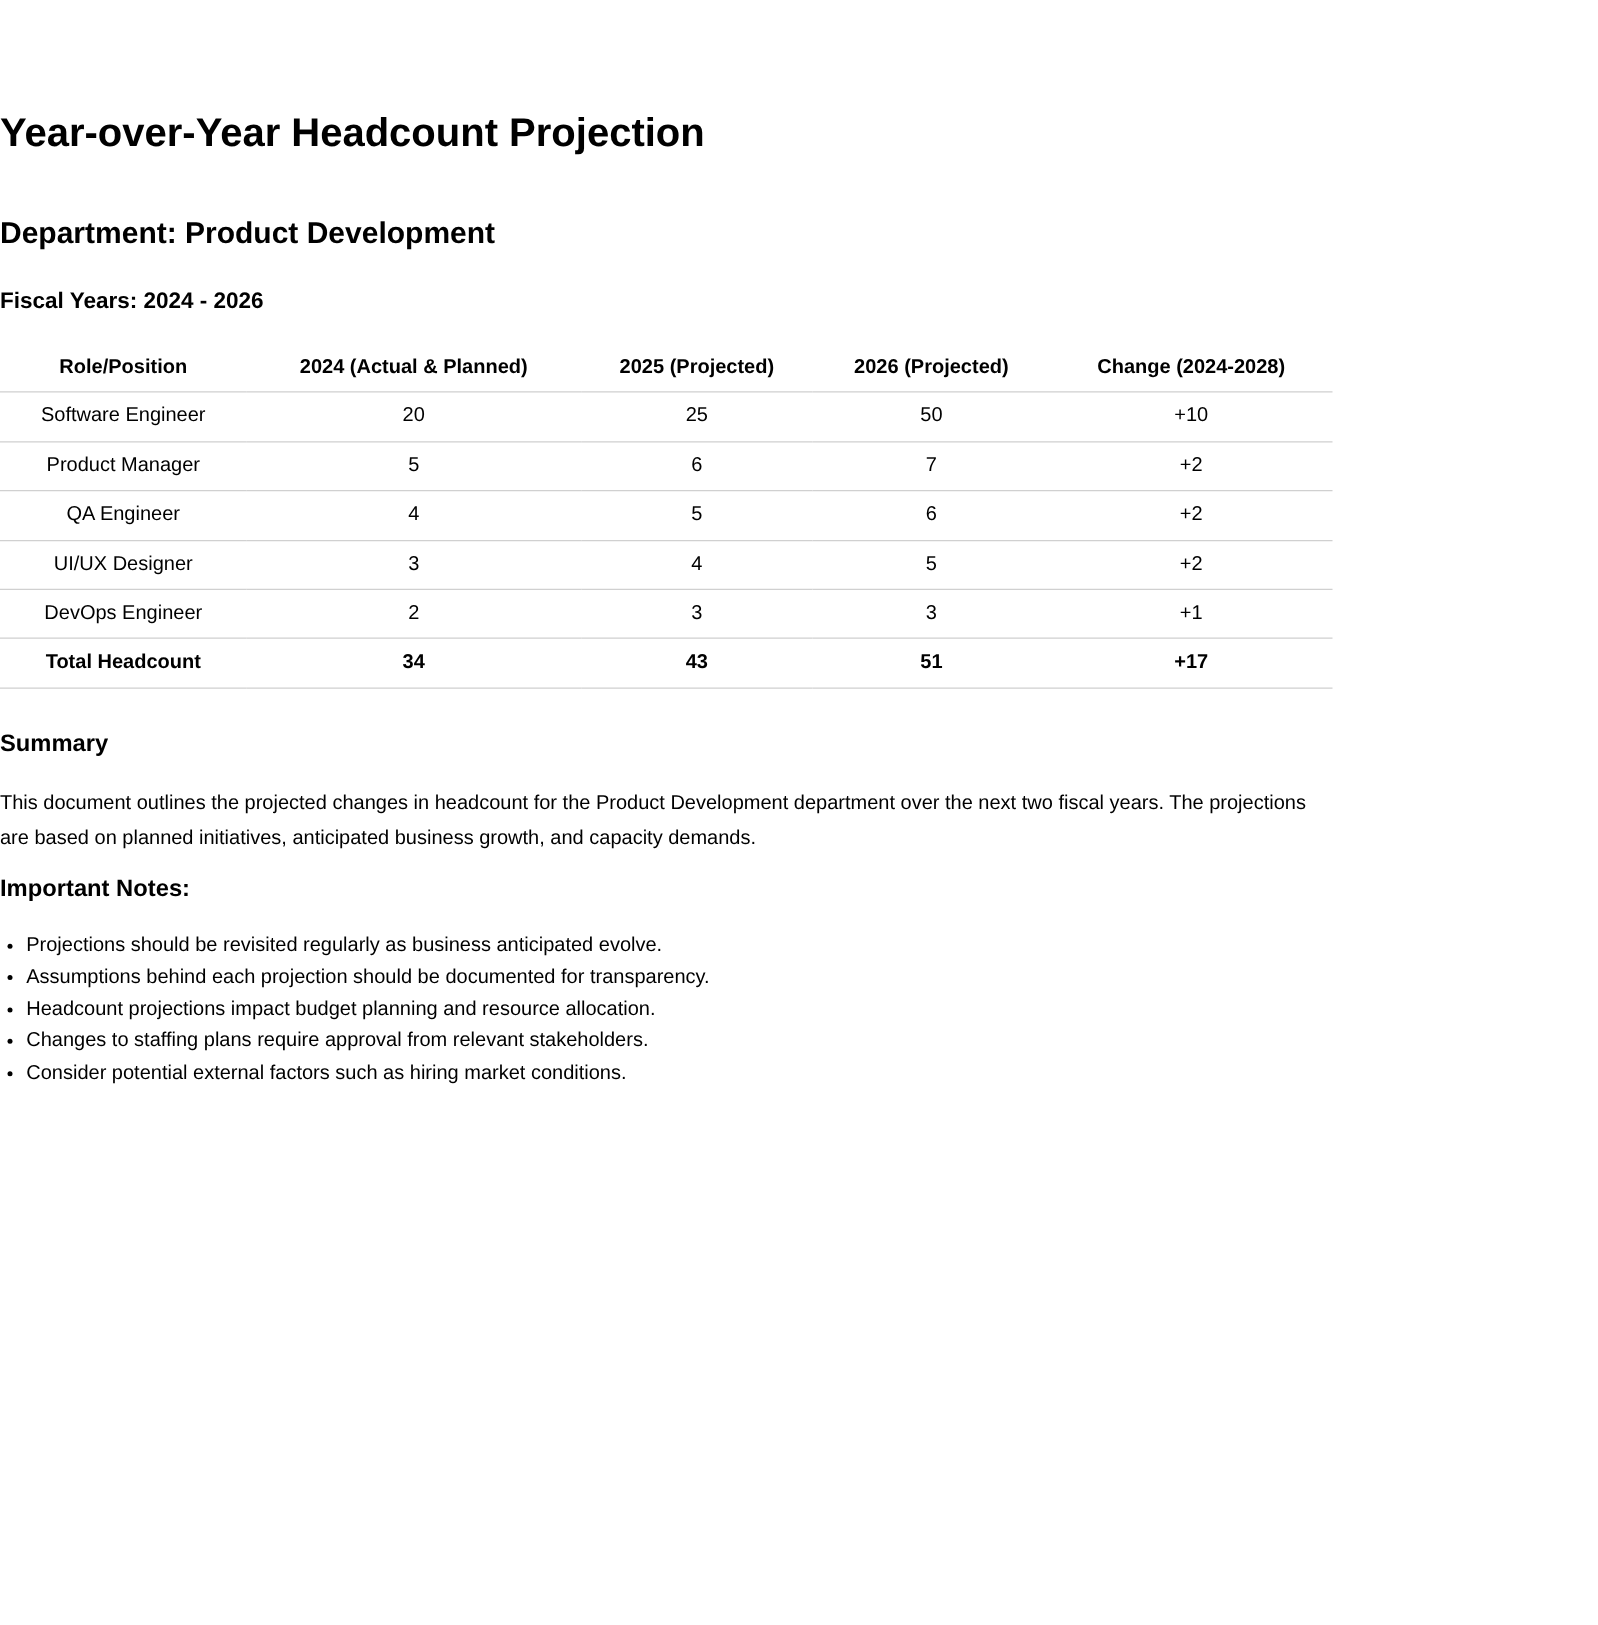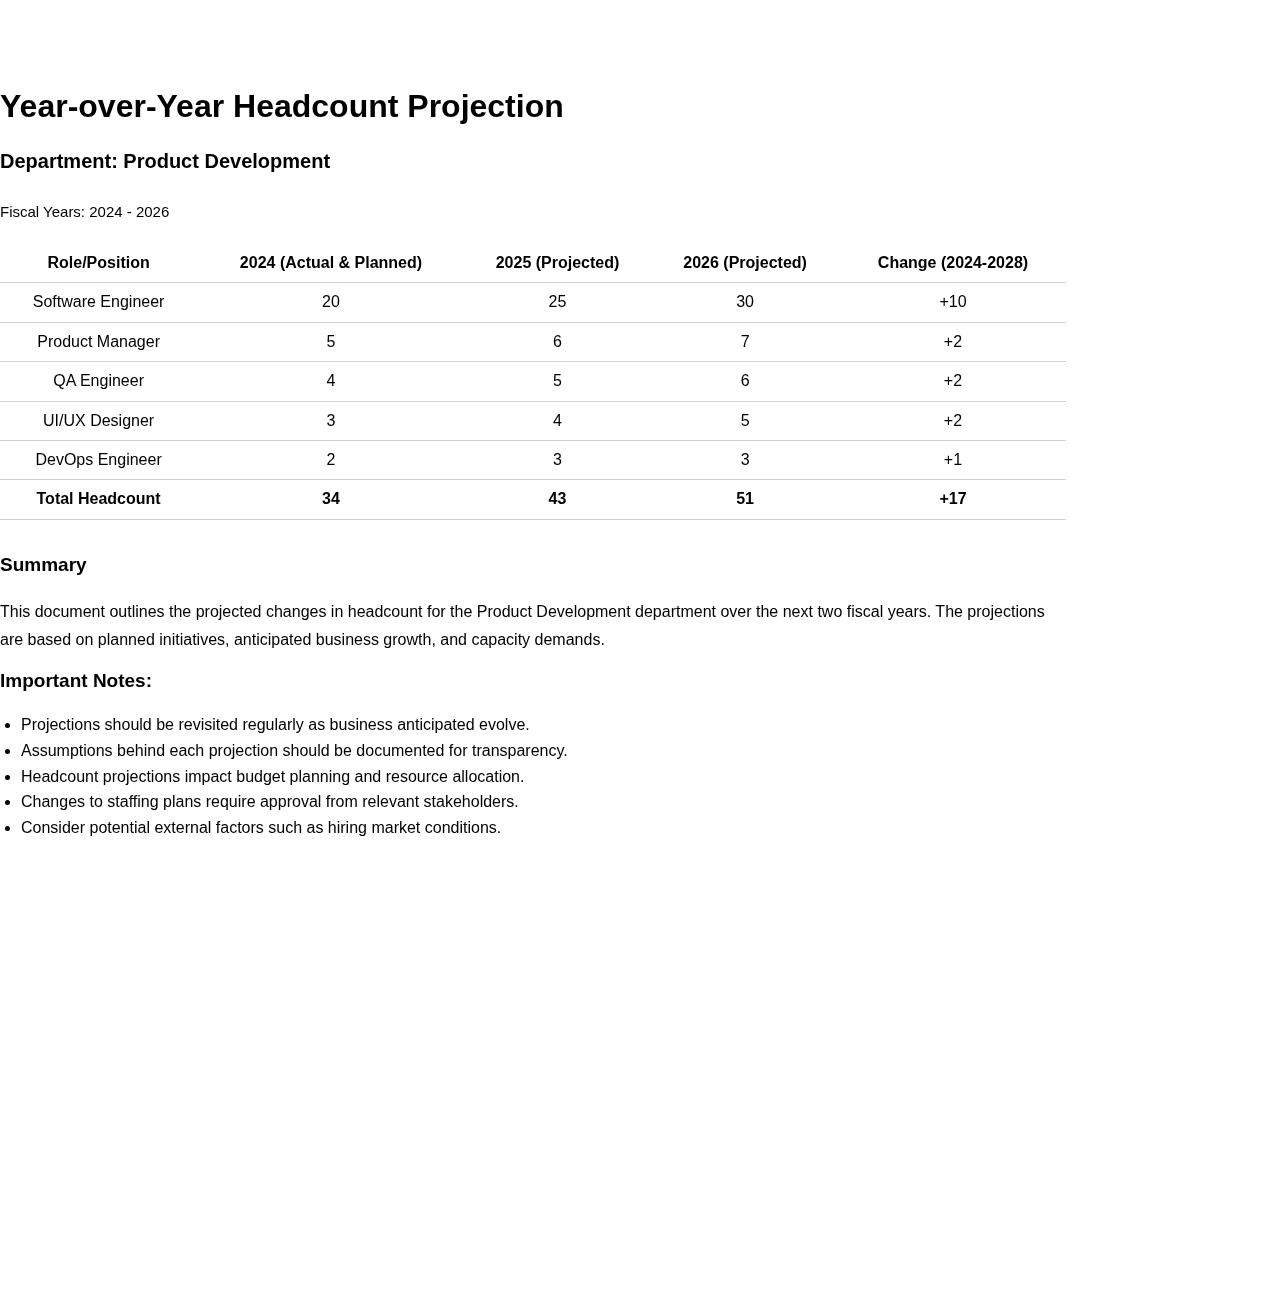--- a/index.html
+++ b/index.html
@@ -21,28 +21,28 @@
     margin: 0 auto;
     padding-top: 64px;
   }
   h1.doc-title {
     font-size: 32px;
     font-weight: bold;
     line-height: 1.15;
     margin: 24px 0 0 0;
   }
   h2.dept-heading {
-    font-size: 20px;
-    font-weight: bold;
-    line-height: 1.15;
-    margin: 25px 0 0 0;
+    font-size: 24px;
+    font-weight: bold;
+    line-height: 1.15;
+    margin: 48px 0 0 0;
   }
   h3.fiscal-heading {
-    font-size: 15px;
-    font-weight: normal;
+    font-size: 18px;
+    font-weight: bold;
     line-height: 1.15;
     margin: 30px 0 0 0;
   }
   table.headcount-table {
     width: 100%;
     border-collapse: collapse;
     margin-top: 24px;
     font-size: 16px;
     table-layout: fixed;
   }
@@ -121,21 +121,21 @@
           <th>2026 (Projected)</th>
           <th>Change (2024-2028)</th>
         </tr>
       </thead>
       <tbody id="table-body">
 
   <tr>
     <td>Software Engineer</td>
     <td>20</td>
     <td>25</td>
-    <td>30</td>
+    <td>50</td>
     <td>+10</td>
   </tr>
 
   <tr>
     <td>Product Manager</td>
     <td>5</td>
     <td>6</td>
     <td>7</td>
     <td>+2</td>
   </tr>

